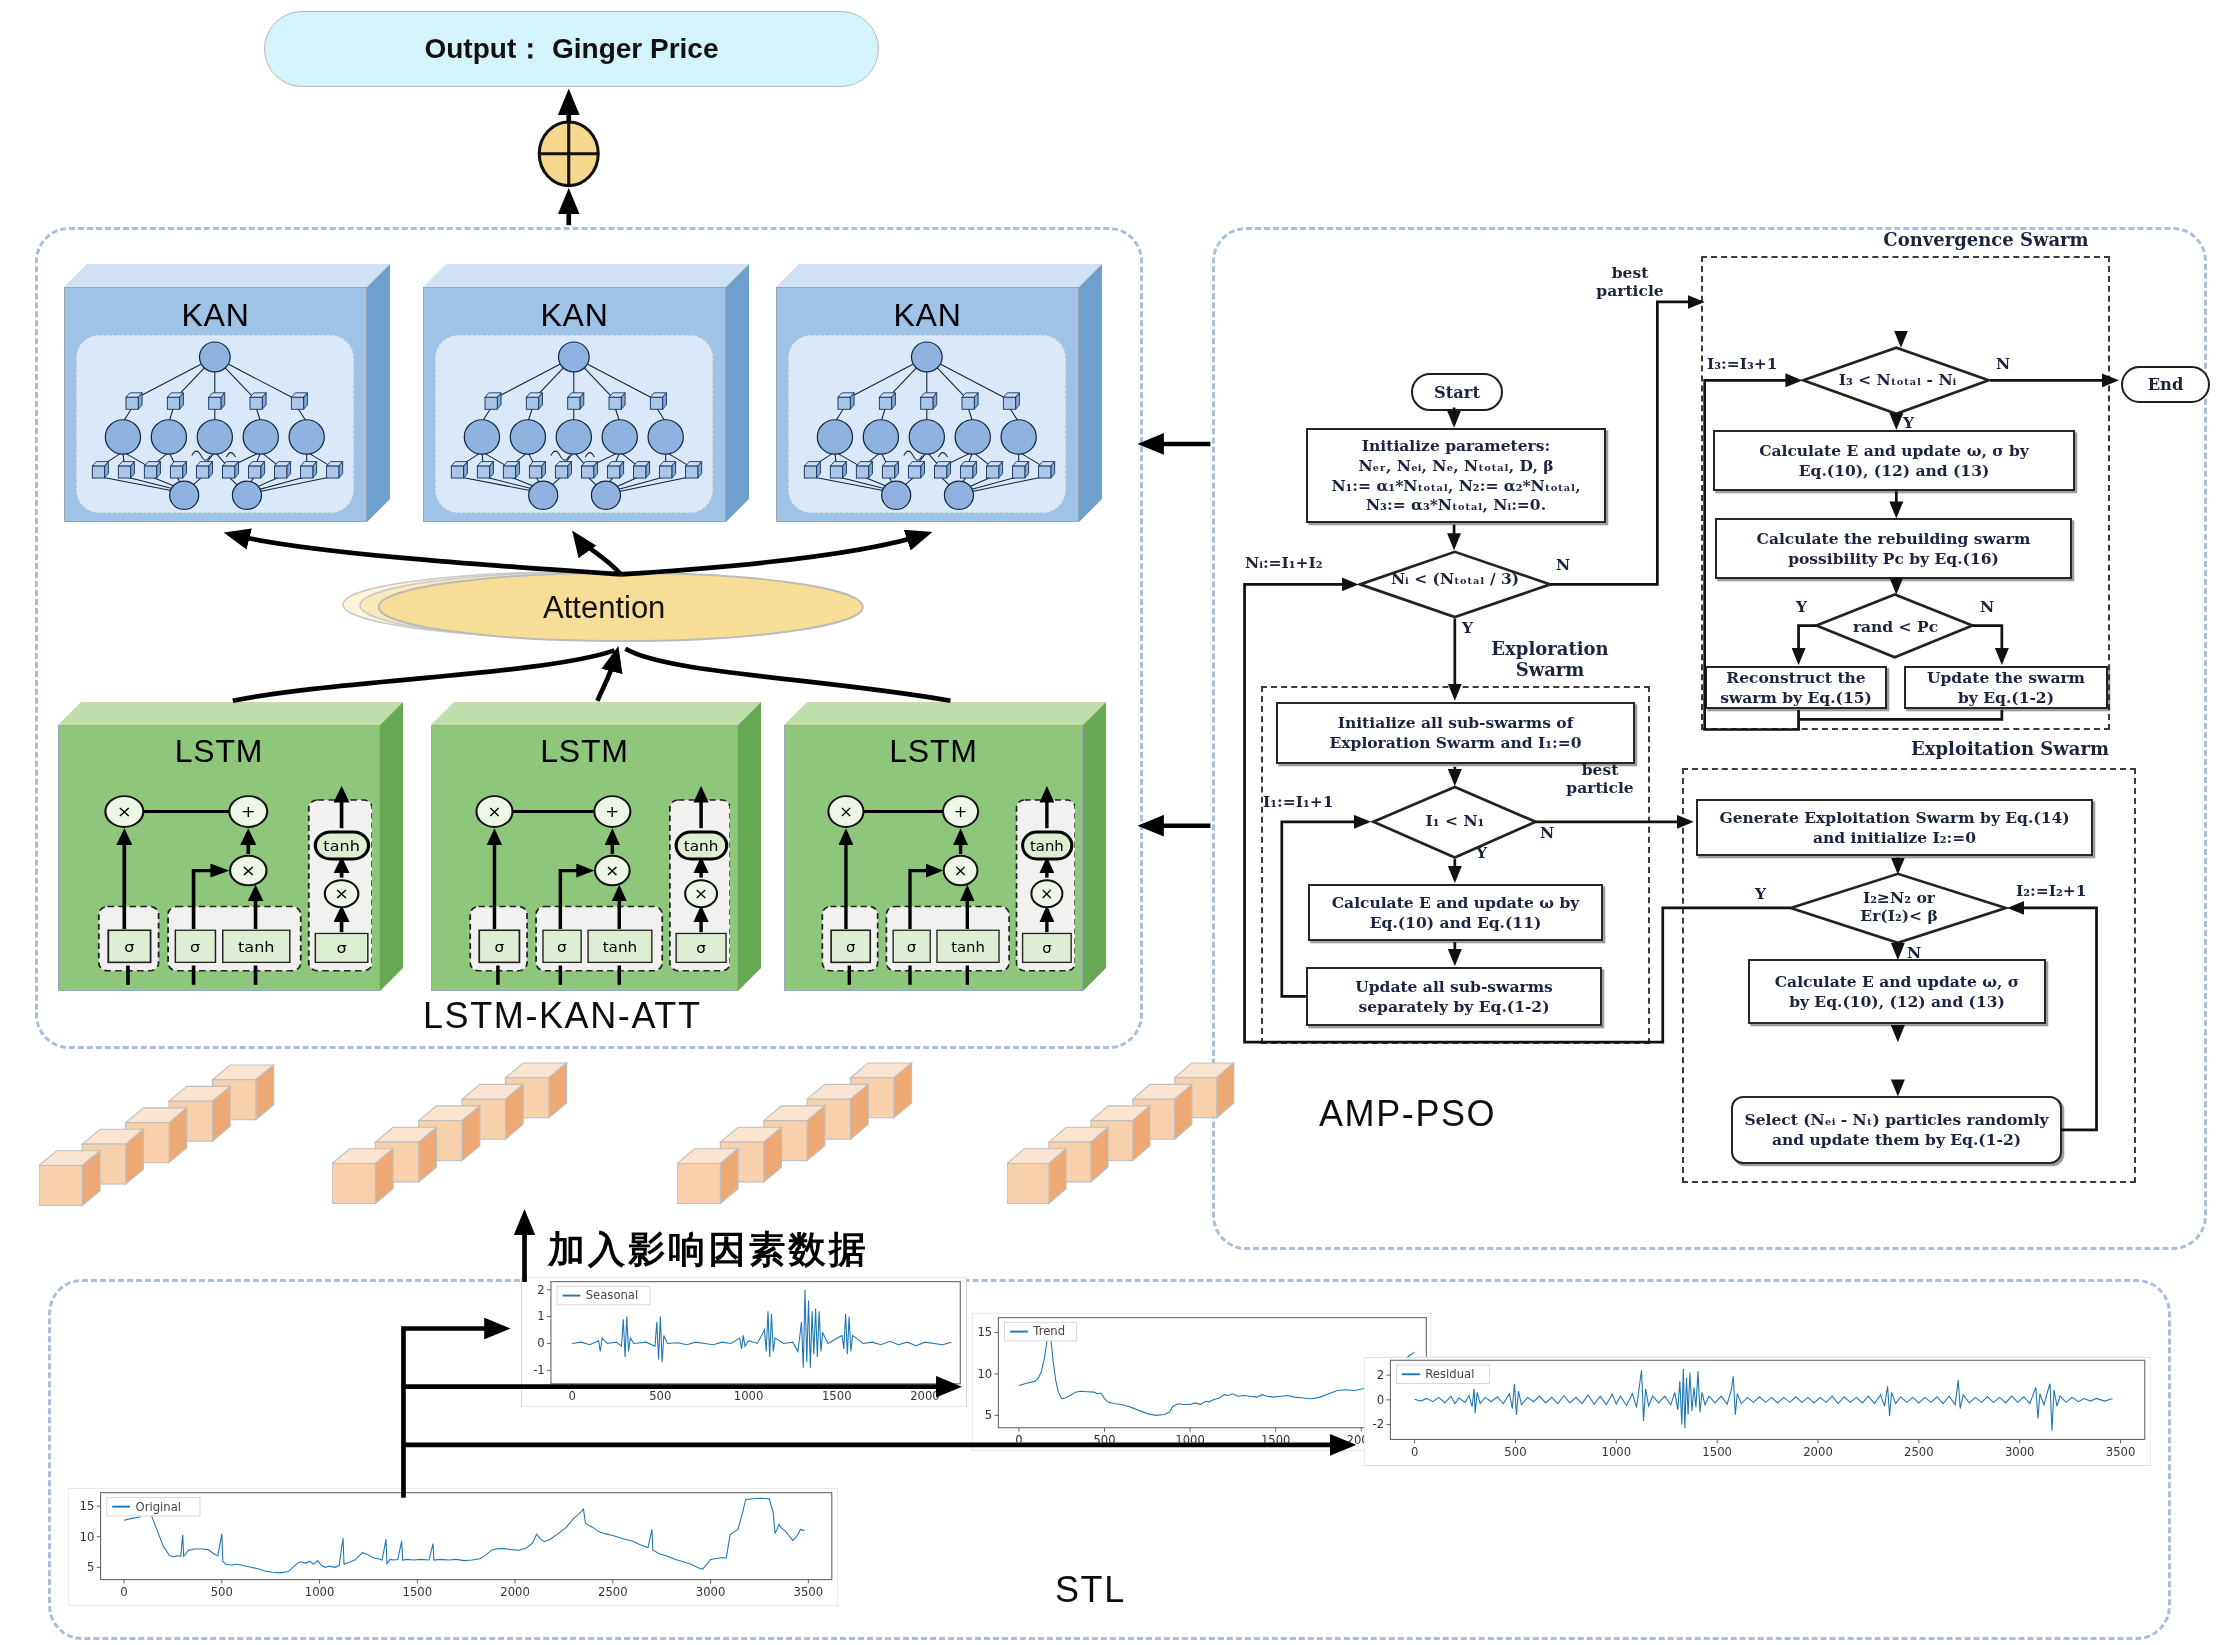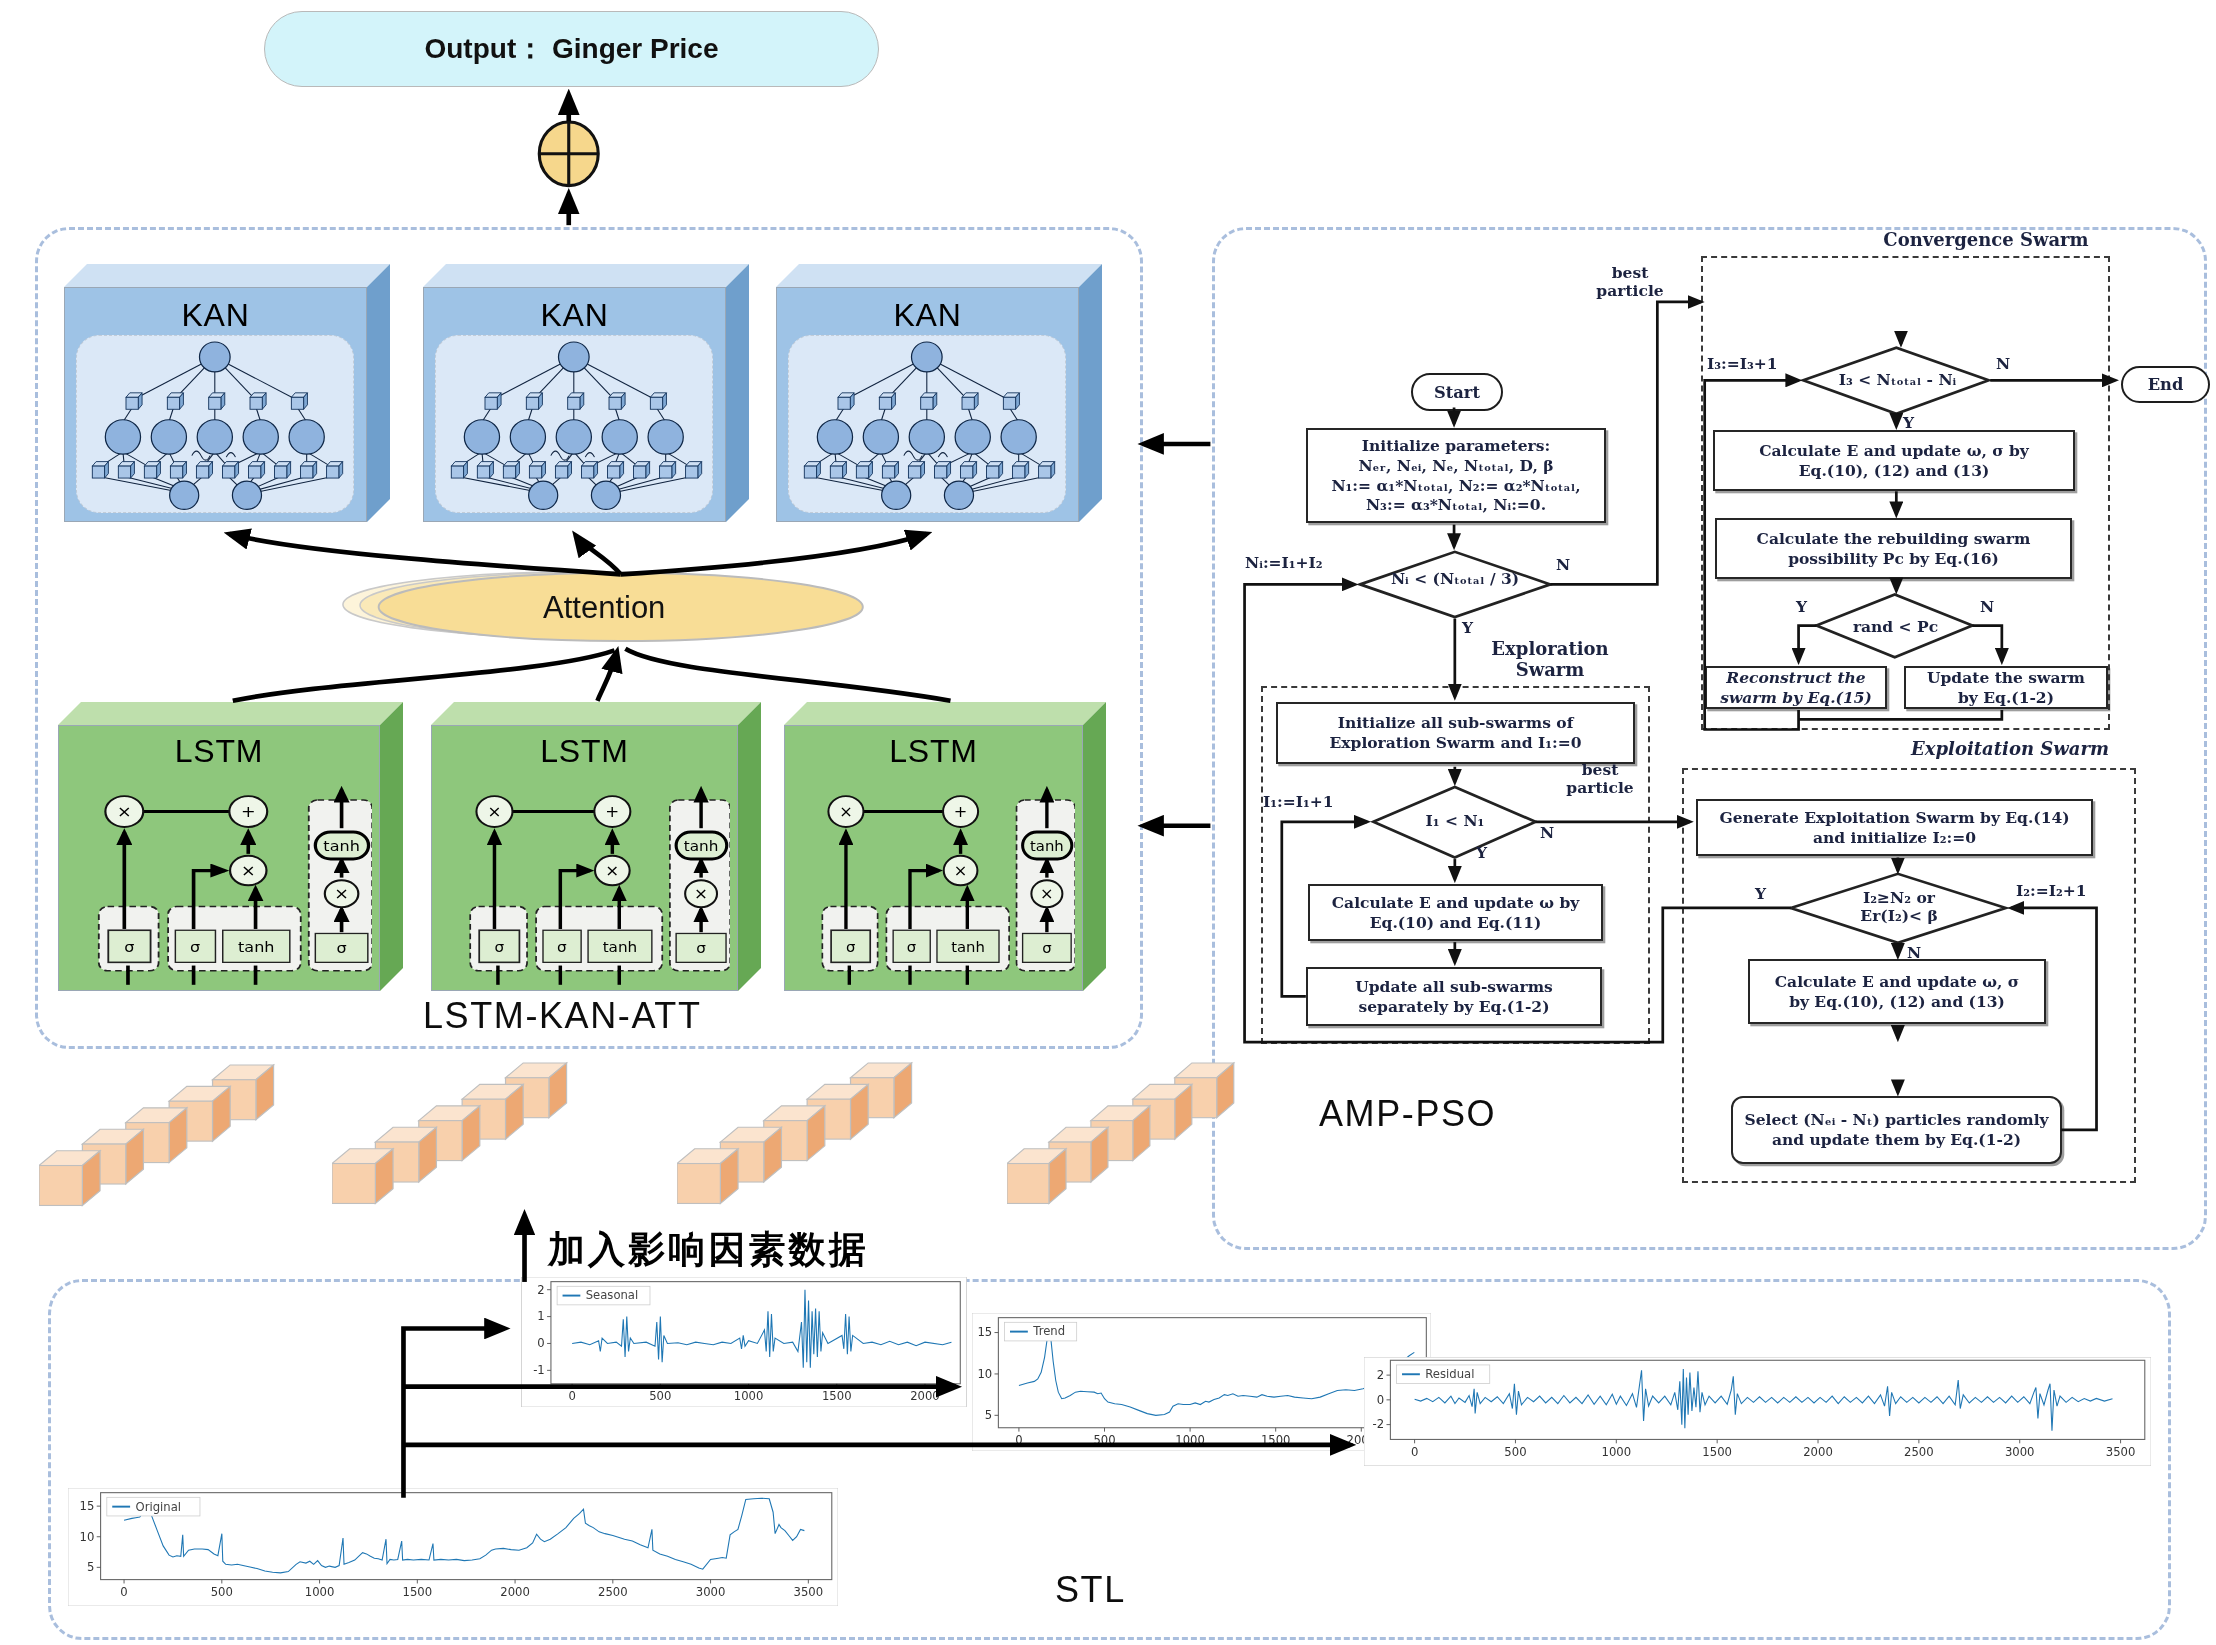--- a/index.html
+++ b/index.html
@@ -586,26 +586,26 @@
   <div class="pill" style="left:2121px;top:366px;width:85px;height:33px;">
       <span>End</span>
     </div>
   <div class="fbox" style="left:1713px;top:430px;width:362px;height:61px;">Calculate E and update  ω,  σ by
 Eq.(10), (12) and (13)</div>
   <div class="fbox" style="left:1715px;top:518px;width:357px;height:61px;">Calculate the rebuilding swarm
 possibility Pc by Eq.(16)</div>
   <div class="flbl" style="left:1849px;top:618px;width:93px;">rand &lt; Pc</div>
   <div class="flbl" style="left:1796px;top:598px;">Y</div>
   <div class="flbl" style="left:1980px;top:598px;">N</div>
-  <div class="fbox" style="left:1705px;top:666px;width:182px;height:43px;font-style:italic;">Reconstruct the
+  <div class="fbox" style="left:1705px;top:666px;width:182px;height:43px;">Reconstruct the
 swarm by Eq.(15)</div>
   <div class="fbox" style="left:1904px;top:666px;width:204px;height:43px;">Update the swarm
 by Eq.(1-2)</div>
 
-  <div class="flbl ftitle" style="left:1886px;top:739px;width:248px;font-style:italic;">Exploitation Swarm</div>
+  <div class="flbl ftitle" style="left:1886px;top:739px;width:248px;">Exploitation Swarm</div>
   <div class="fdash" style="left:1682px;top:768px;width:450px;height:411px;"></div>
   <div class="fbox" style="left:1696px;top:799px;width:397px;height:57px;">Generate Exploitation Swarm by Eq.(14)
 and initialize I₂:=0</div>
   <div class="flbl" style="left:1851px;top:889px;width:96px;">I₂≥N₂ or
 Er(I₂)&lt; β</div>
   <div class="flbl" style="left:1755px;top:885px;">Y</div>
   <div class="flbl" style="left:2016px;top:882px;">I₂:=I₂+1</div>
   <div class="flbl" style="left:1907px;top:944px;">N</div>
   <div class="fbox" style="left:1748px;top:959px;width:298px;height:65px;">Calculate E and update  ω,  σ
 by Eq.(10), (12) and (13)</div>

